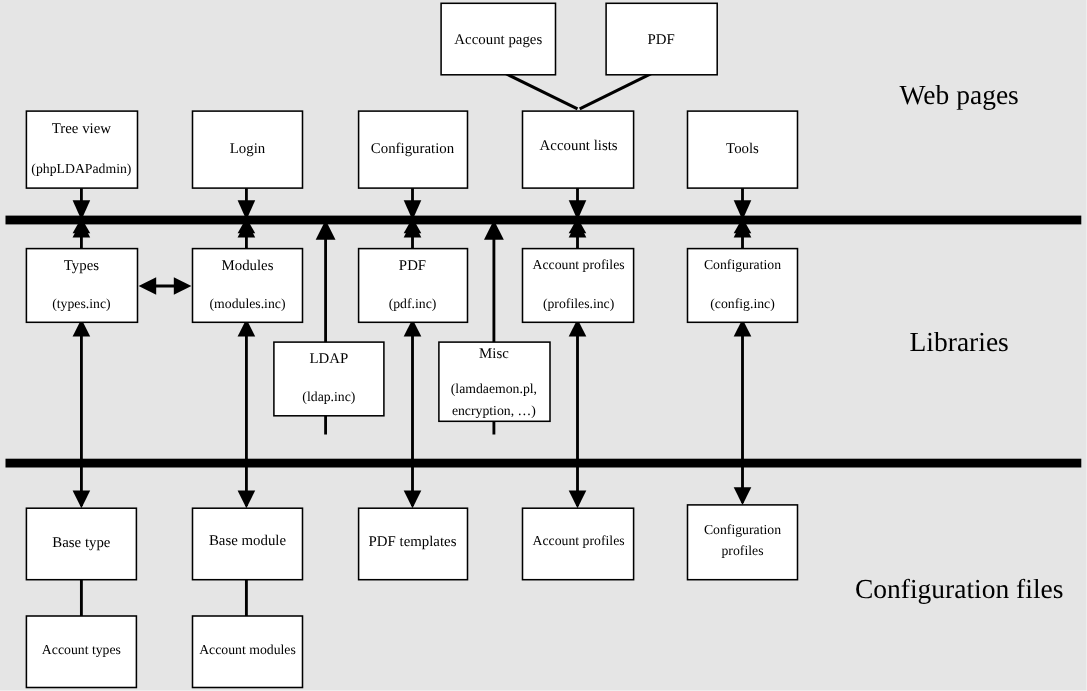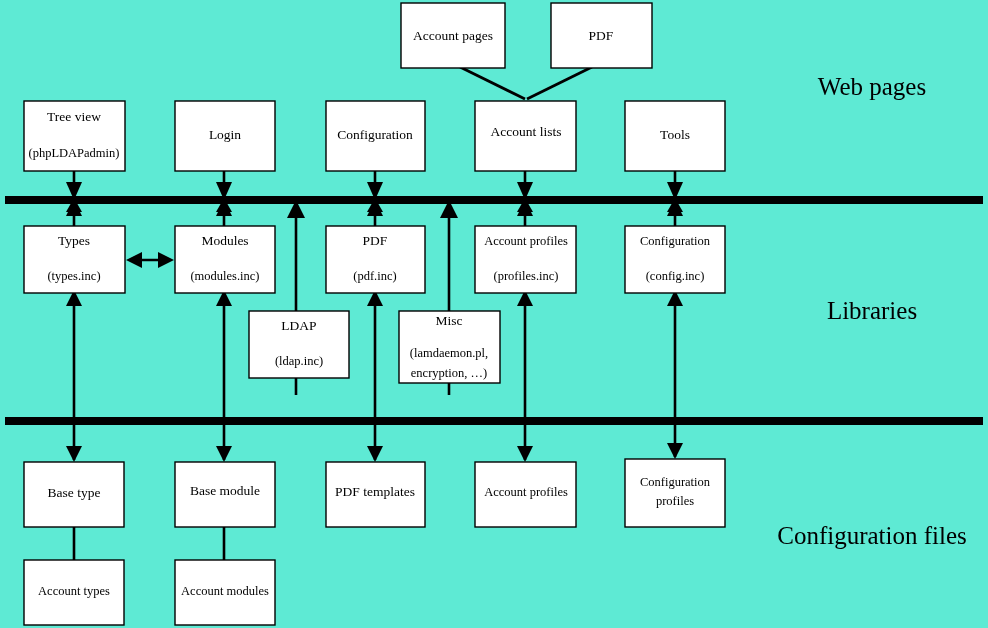--- a/index.html
+++ b/index.html
@@ -7,21 +7,21 @@
     padding: 0;
     background: #ffffff;
   }
   body {
     font-family: "Liberation Serif", "DejaVu Serif", serif;
   }
   #diagram-root {
     position: relative;
     width: 988px;
     height: 628px;
-    background: #5eead4;
+    background: #e5e5e5;
     overflow: hidden;
   }
   svg.canvas {
     position: absolute;
     top: 0;
     left: 0;
     width: 988px;
     height: 628px;
   }
   .node-box {

